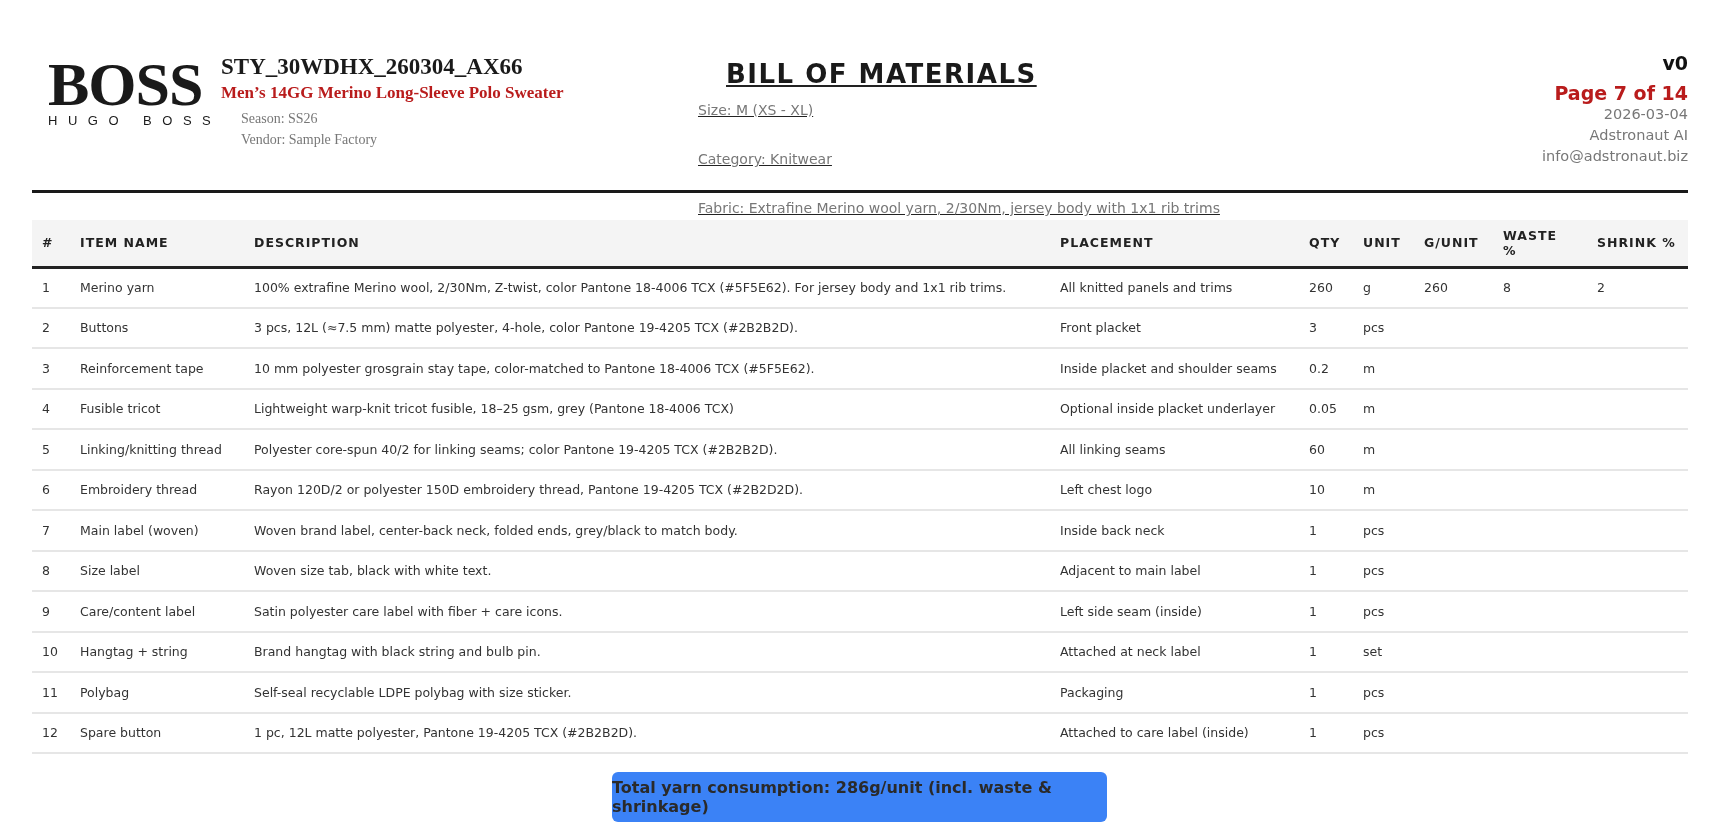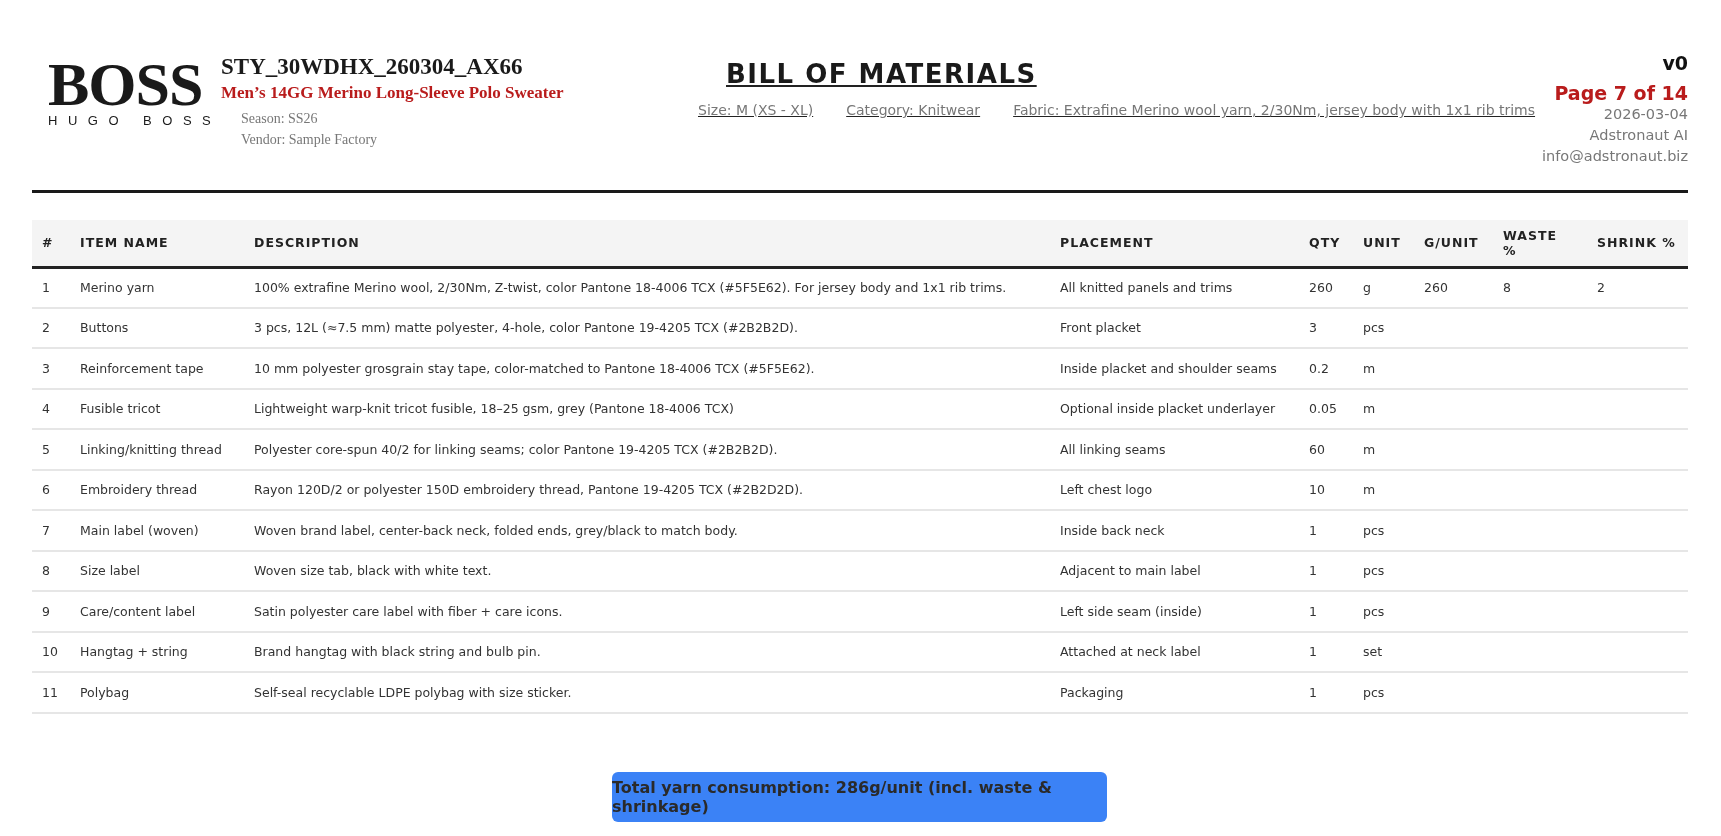--- a/index.html
+++ b/index.html
@@ -11,21 +11,21 @@
   .logo-boss { font-family: "Liberation Serif", "DejaVu Serif", serif; font-weight: bold; font-size: 62px; line-height: 56px; letter-spacing: -1px; color: #1a1a1a; }
   .logo-sub { font-family: "Liberation Sans", sans-serif; font-size: 13px; letter-spacing: 10.5px; color: #1a1a1a; margin-top: 1px; white-space: nowrap; }
 
   .style-block { position: absolute; left: 189px; top: 0; font-family: Liberation Serif, serif; }
   .style-code { font-size: 23px; font-weight: bold; color: #1a1a1a; line-height: 30px; }
   .style-name { font-size: 17px; font-weight: 600; color: #b91c1c; line-height: 22px; }
   .style-meta { font-size: 14px; color: #777; line-height: 21px; margin-top: 4px; margin-left: 20px; }
 
   .title-block { position: absolute; left: 544px; top: 6px; width: 900px; text-align: left; text-decoration: underline; }
   .bom-title { font-size: 26px; font-weight: bold; letter-spacing: 1.5px; color: #1a1a1a; padding-left: 150px; line-height: 32px;}
-  .spec-line { font-size: 14px; color: #777; margin-top: 12px; display: flex; gap: 33px; justify-content: flex-start; padding-left: 122px; white-space: nowrap; }
+  .spec-line { font-size: 14px; color: #777; margin-top: 12px; display: flex; gap: 33px; justify-content: flex-start; padding-left: 122px; white-space: nowrap; flex-direction: column; }
 
   .meta-right { position: absolute; right: 0; top: 0; text-align: right; }
   .version { font-size: 19px; font-weight: bold; color: #111; line-height: 22px; }
   .page-no { font-size: 19px; font-weight: 600; color: #b91c1c; margin-top: 8px; line-height: 22px; }
   .meta-small { font-size: 14.5px; color: #777; line-height: 21px; }
   .meta-small.first { margin-top: 0; }
 
   .divider { position: absolute; left: 32px; top: 190px; width: 1656px; height: 3px; background: #1a1a1a; }
 
   .bom-table { position: absolute; left: 32px; top: 220px; width: 1656px; border-collapse: collapse; table-layout: fixed; }
@@ -211,16 +211,27 @@
         <td>11</td>
         <td>Polybag</td>
         <td>Self-seal recyclable LDPE polybag with size sticker.</td>
         <td>Packaging</td>
         <td>1</td>
         <td>pcs</td>
         <td></td>
         <td></td>
         <td></td>
       </tr>
+    <tr>
+        <td>12</td>
+        <td>Spare button</td>
+        <td>1 pc, 12L matte polyester, Pantone 19-4205 TCX (#2B2B2D).</td>
+        <td>Attached to care label (inside)</td>
+        <td>1</td>
+        <td>pcs</td>
+        <td></td>
+        <td></td>
+        <td></td>
+      </tr>
   </tbody>
 </table>
 
 <div class="total-box">Total yarn consumption: 286g/unit (incl. waste &amp; shrinkage)</div>
 
 </body></html>

